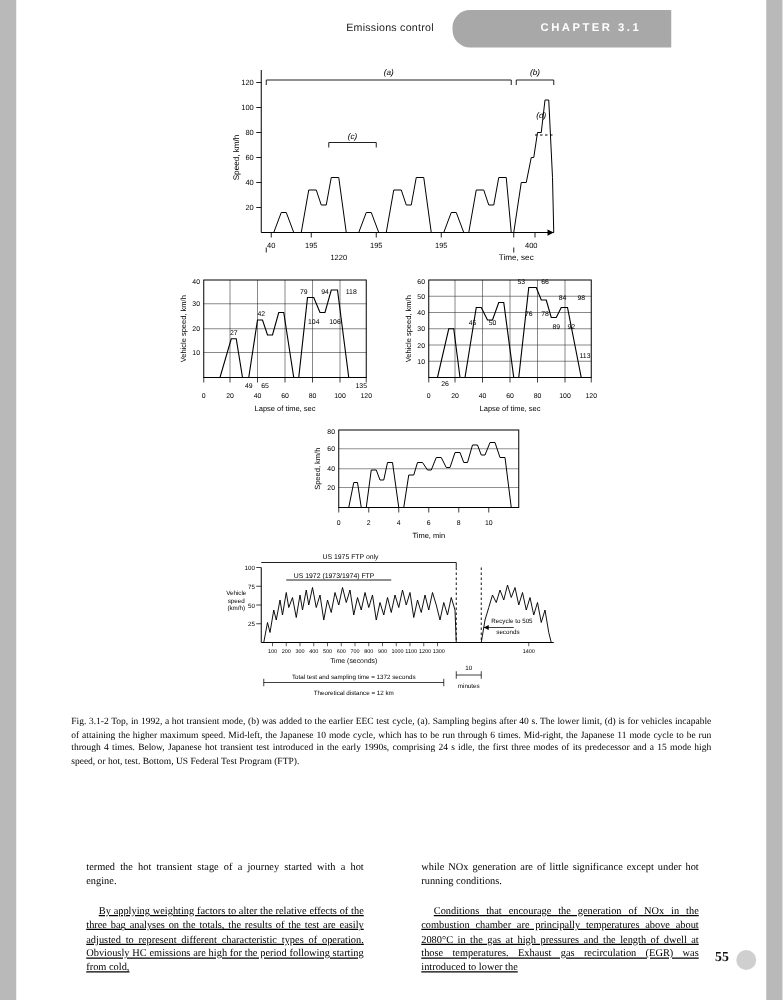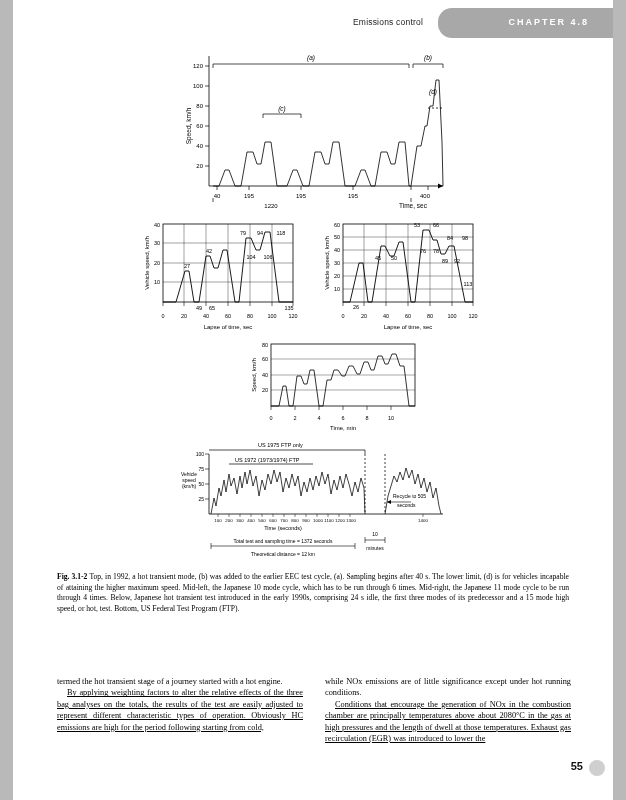--- a/index.html
+++ b/index.html
@@ -7,21 +7,21 @@
     width:626px;height:800px;background:#b9b9b9;
     font-family:"Liberation Serif", serif;
     overflow:hidden;
   }
   .page{
     position:absolute;left:13px;top:0;width:600px;height:800px;
     background:#ffffff;
   }
   
   .header{
-    position:absolute;left:0;top:0;width:600px;height:42px;
+    position:absolute;left:0;top:0;width:524px;height:42px;
   }
   .header-band{
     position:absolute;right:0;top:8px;width:175px;height:30px;
     background:#a8a8a8;border-radius:14px 0 0 14px;
   }
   .header-running{
     position:absolute;right:190px;top:17px;
     font-family:"Liberation Sans", sans-serif;
     font-size:8.5px;color:#222;letter-spacing:.2px;
   }
@@ -32,50 +32,50 @@
   }
   
   .figure{
     position:absolute;left:0;top:46px;width:600px;height:520px;
   }
   svg{display:block;}
   .cap{
     position:absolute;left:44px;top:572px;width:512px;
     font-size:7.6px;line-height:10.6px;color:#000;text-align:justify;
   }
-  .cap b{font-weight:bold;}
+  .cap b{font-weight:normal;}
   
   .cols{
     position:absolute;left:44px;top:676px;width:514px;height:82px;
     display:flex;gap:22px;
   }
   .col{width:246px;font-size:8.3px;line-height:11.4px;text-align:justify;color:#000;}
-  .col p{margin:0;}
+  .col p{margin:12px;}
   .col p.ind{text-indent:10px;text-decoration:underline;}
   
   .folio{
     position:absolute;right:30px;bottom:28px;
-    font-family:Liberation Sans, sans-serif;
+    font-family:Liberation Serif, serif;
     font-size:11px;font-weight:bold;color:#111;
   }
   .folio-dot{
     position:absolute;right:8px;bottom:24px;width:16px;height:16px;
     border-radius:50%;background:#cfcfcf;
   }
   text{font-family:"Liberation Sans", sans-serif;}
 </style>
 </head>
 <body>
 
 <div class="page">
 
   <div class="header">
     <div class="header-band"></div>
     <div class="header-running">Emissions control</div>
-    <div class="header-chapter">CHAPTER 4.8</div>
+    <div class="header-chapter">CHAPTER 3.1</div>
   </div>
 
   <div class="figure">
 
     <svg width="600" height="170" viewBox="0 0 600 170">
       <g stroke="#000" fill="none" stroke-width="0.8">
 
         <line x1="196" y1="10" x2="196" y2="140"></line>
 
         <line x1="196" y1="140" x2="430" y2="140"></line>
@@ -438,20 +438,20 @@
     <b>Fig. 3.1-2</b>
     <span>Top, in 1992, a hot transient mode, (b) was added to the earlier EEC test cycle, (a). Sampling begins after 40 s. The lower limit, (d) is for vehicles incapable of attaining the higher maximum speed. Mid-left, the Japanese 10 mode cycle, which has to be run through 6 times. Mid-right, the Japanese 11 mode cycle to be run through 4 times. Below, Japanese hot transient test introduced in the early 1990s, comprising 24 s idle, the first three modes of its predecessor and a 15 mode high speed, or hot, test. Bottom, US Federal Test Program (FTP).</span>
   </div>
 
   <div class="cols">
     <div class="col">
       <p>termed the hot transient stage of a journey started with a hot engine.</p>
       <p class="ind">By applying weighting factors to alter the relative effects of the three bag analyses on the totals, the results of the test are easily adjusted to represent different characteristic types of operation. Obviously HC emissions are high for the period following starting from cold,</p>
     </div>
     <div class="col">
-      <p>while NOx emissions are of little significance except under hot running conditions.</p>
+      <p>while NOx generation are of little significance except under hot running conditions.</p>
       <p class="ind">Conditions that encourage the generation of NOx in the combustion chamber are principally temperatures above about 2080°C in the gas at high pressures and the length of dwell at those temperatures. Exhaust gas recirculation (EGR) was introduced to lower the</p>
     </div>
   </div>
 
   <div class="folio">55</div>
   <div class="folio-dot"></div>
 </div>
 
 </body></html>

